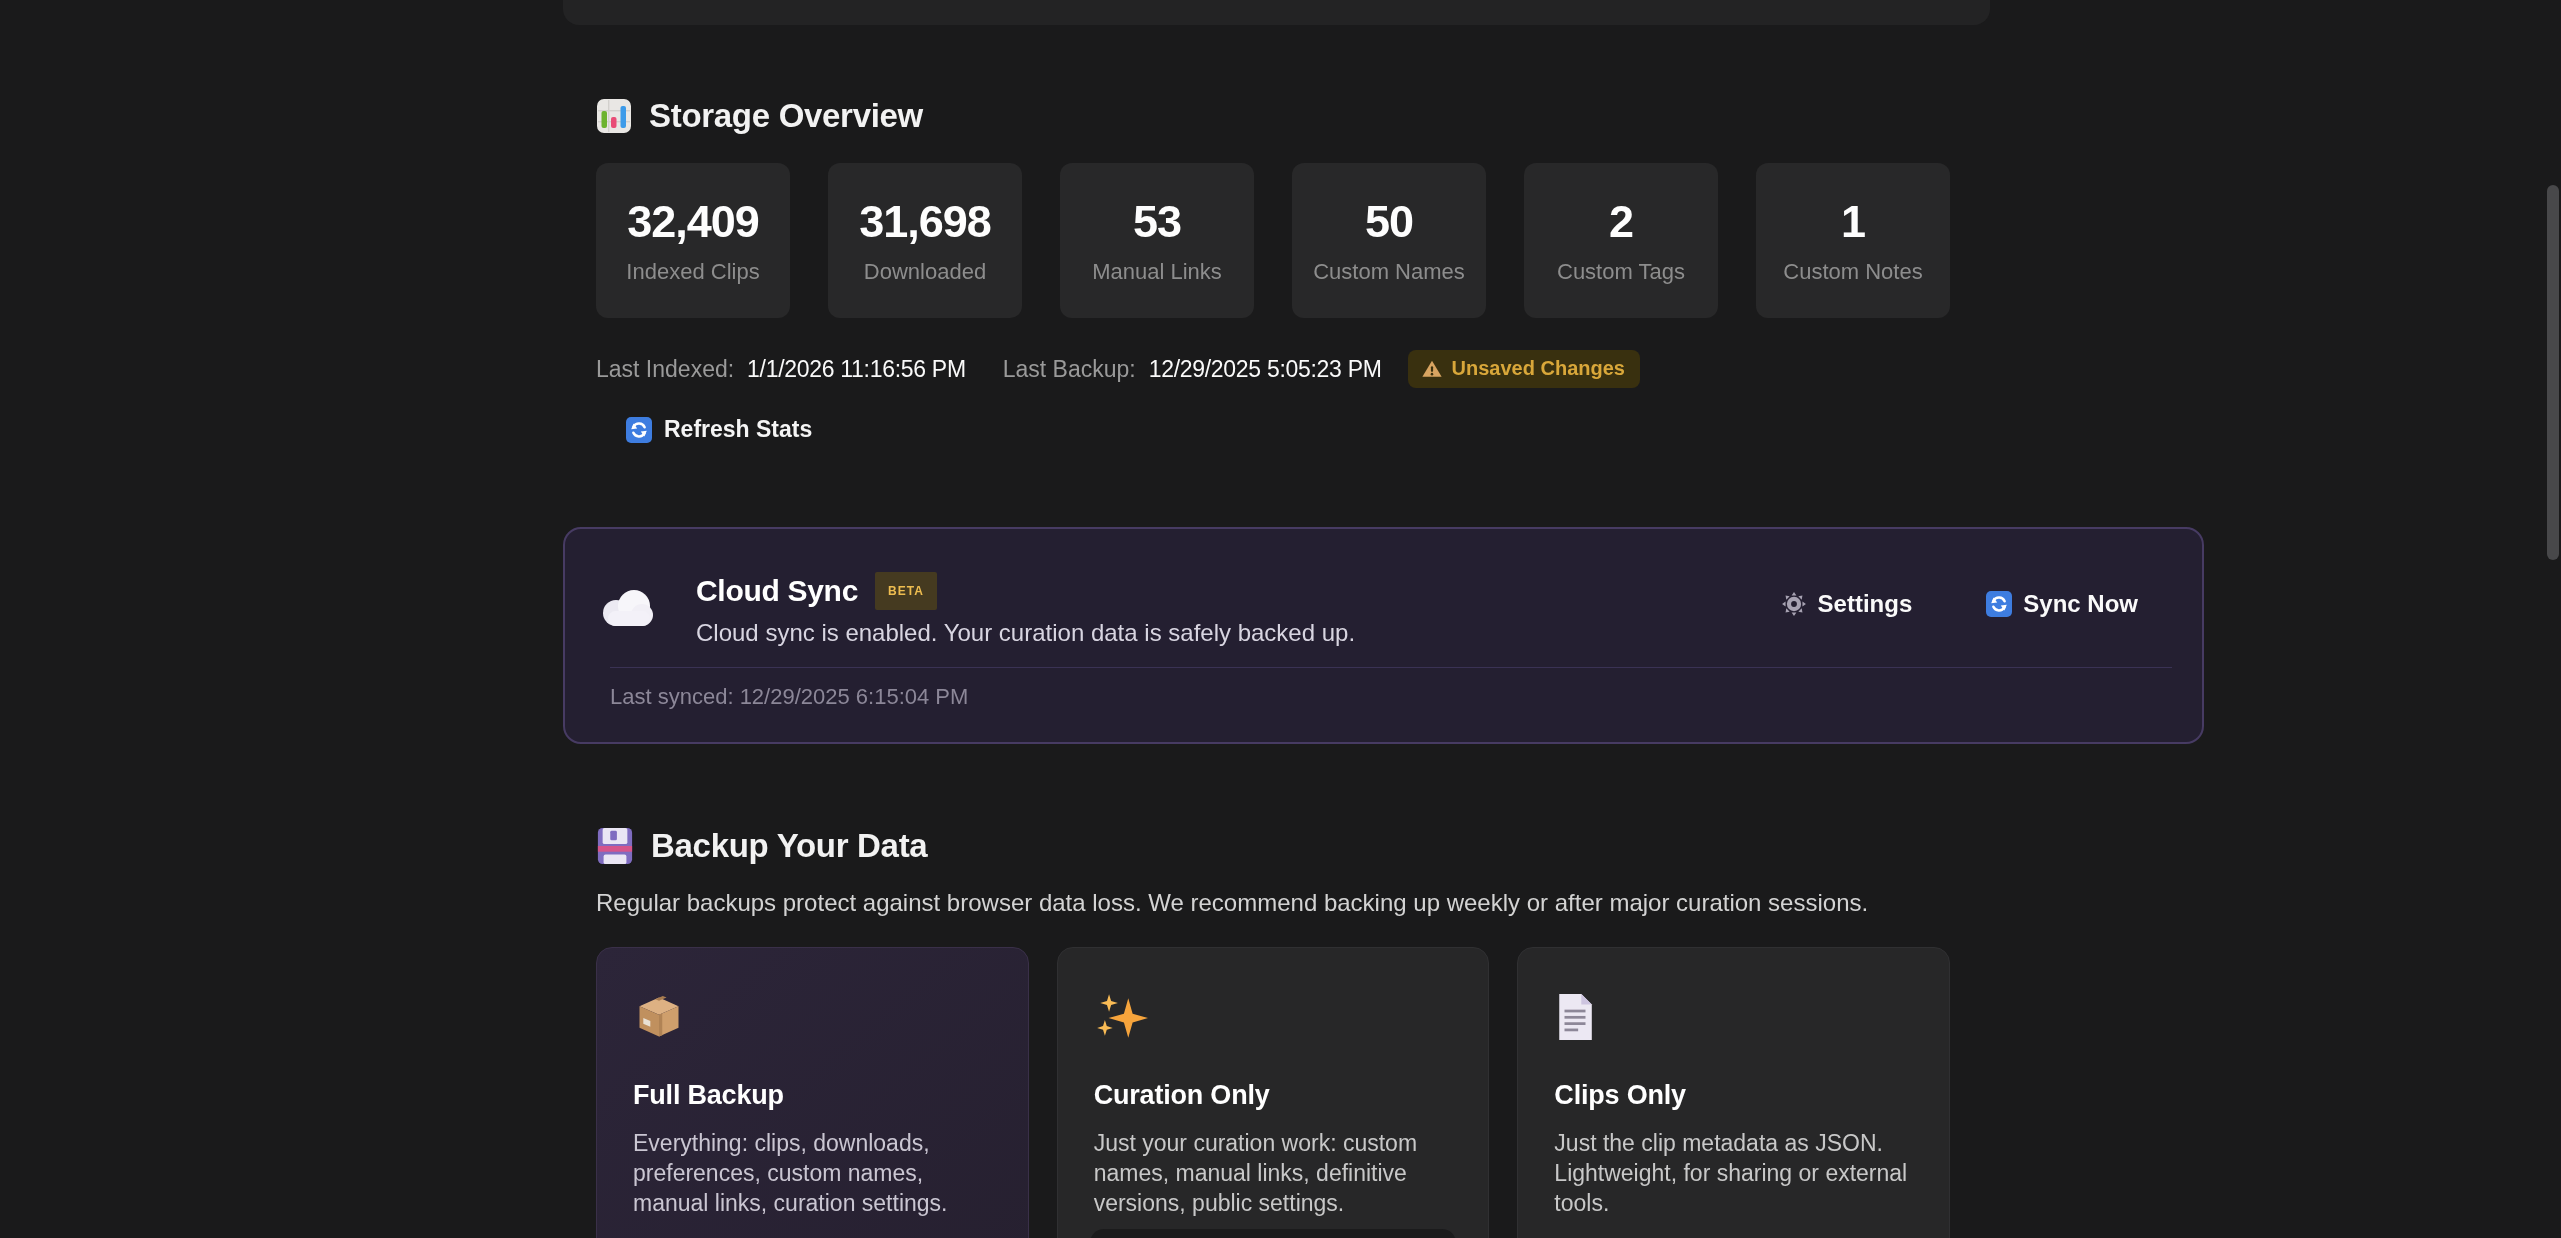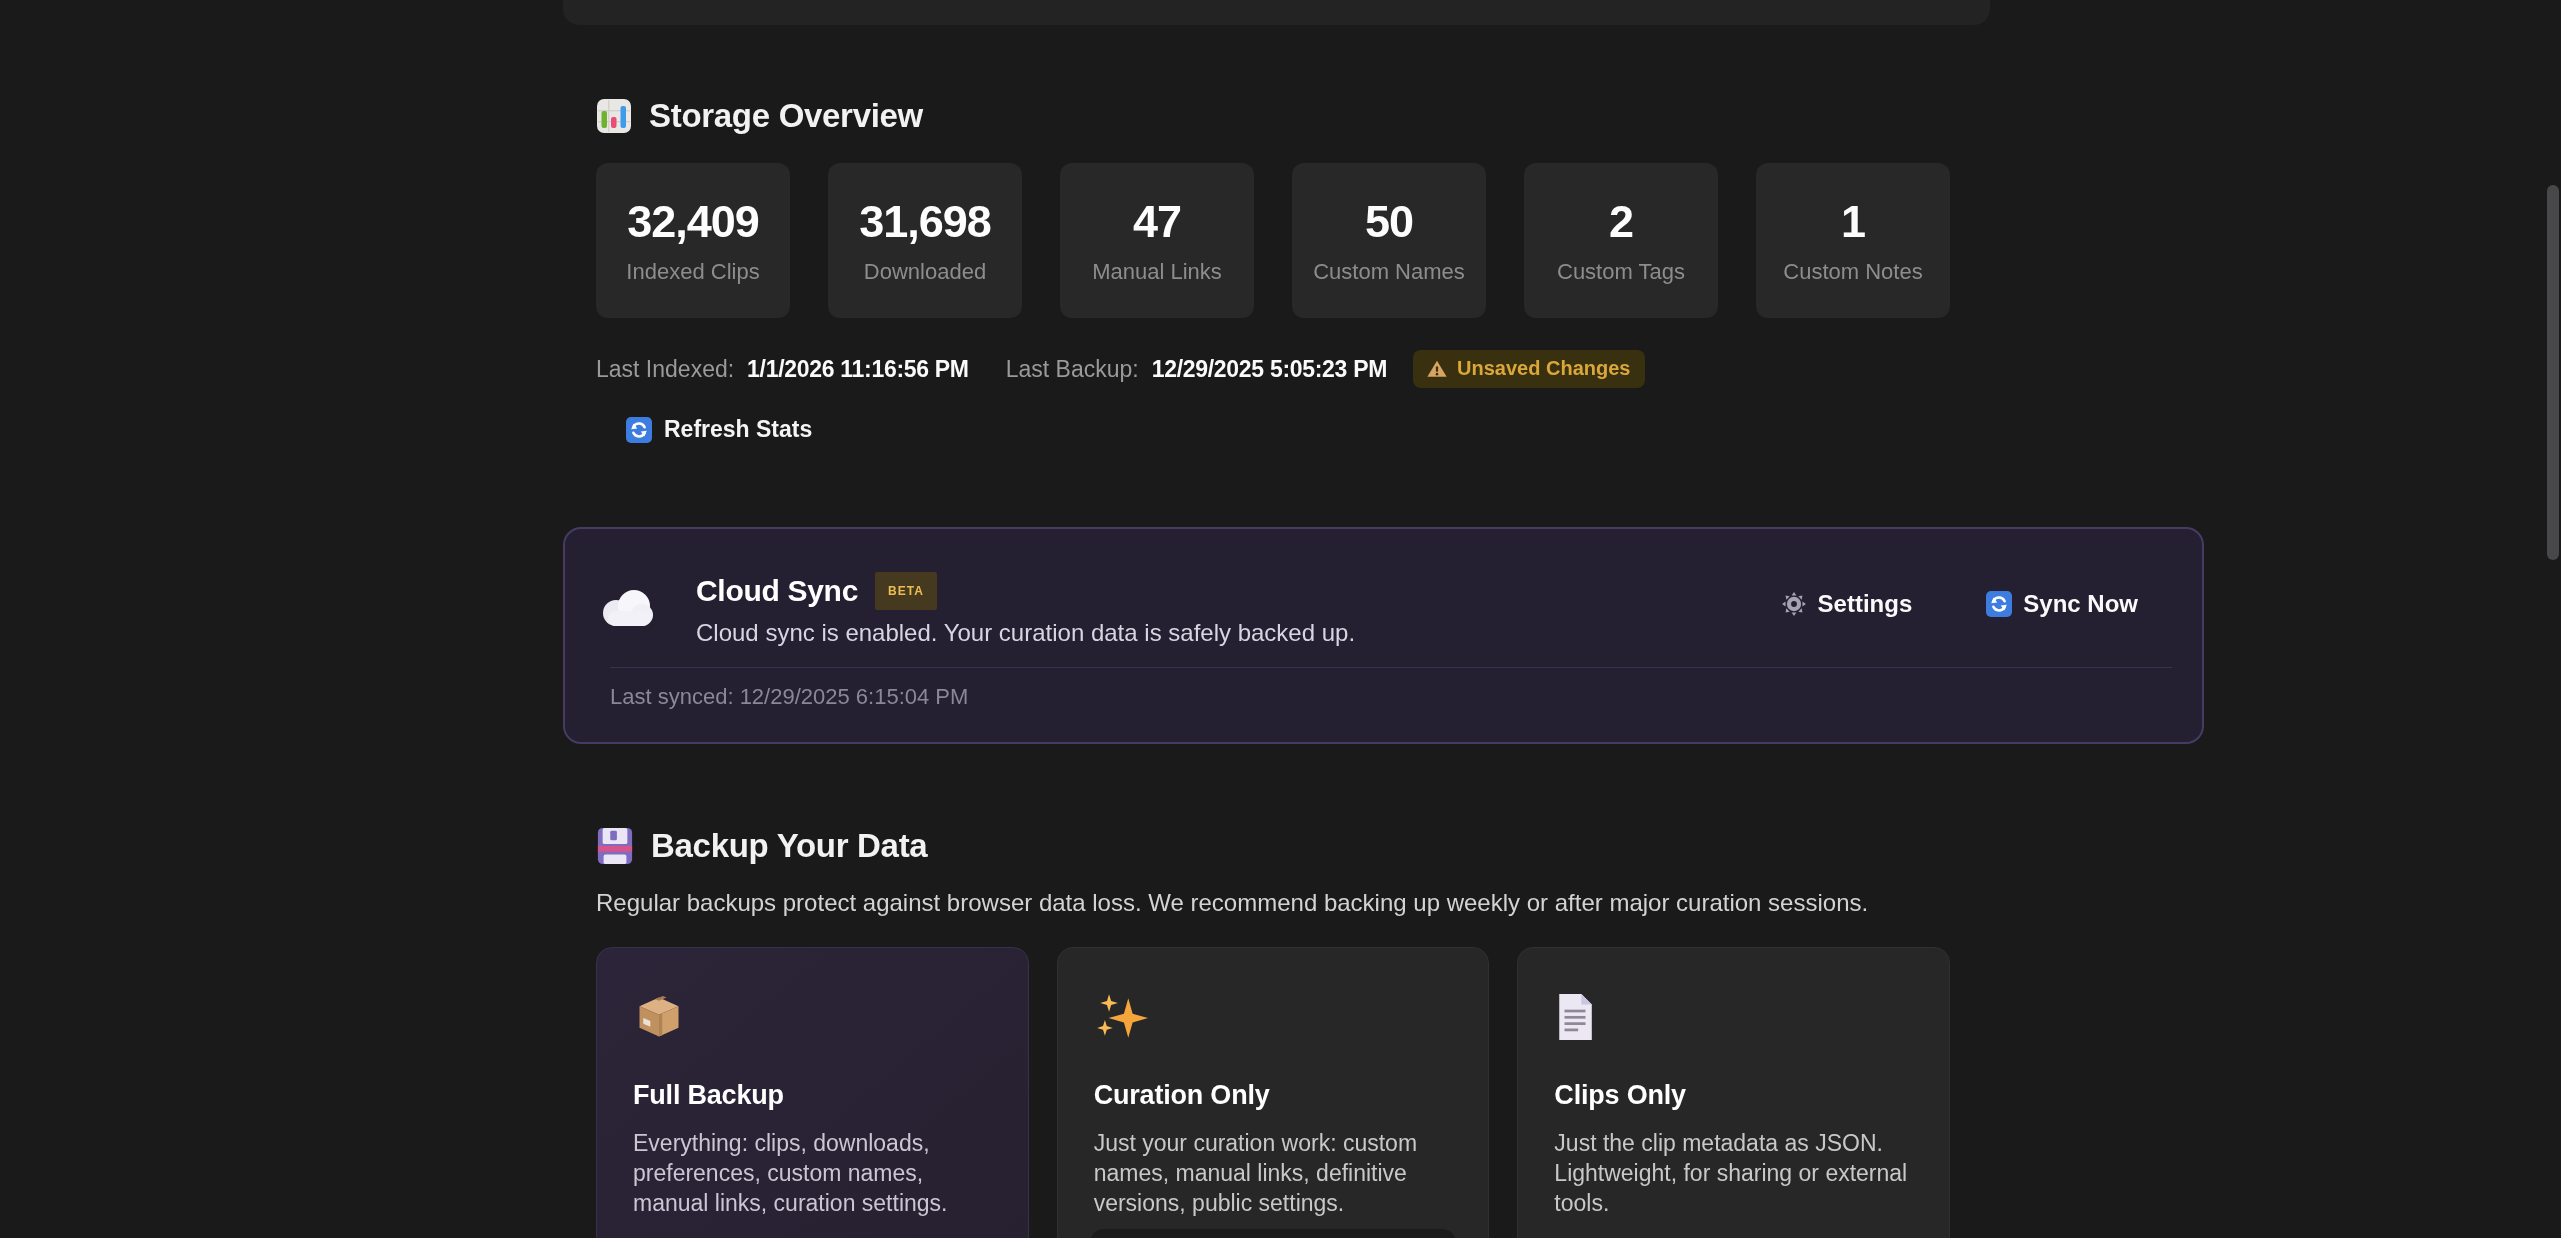--- a/index.html
+++ b/index.html
@@ -29,21 +29,21 @@
   .stat-card{
     flex:1; height:155px; background:#282829; border-radius:12px;
     display:flex; flex-direction:column; align-items:center; justify-content:center;
   }
   .stat-value{ font-size:45px; font-weight:700; color:#fdfdfd; letter-spacing:-1px; }
   .stat-label{ margin-top:11px; font-size:22px; color:#8d8d8d; }
 
   
   .meta-row{ left:596px; top:350px; display:flex; align-items:center; font-size:23px; }
   .meta-label{ color:#9a9a9a; }
-  .meta-value{ color:#fafafa; font-weight:700; margin-left:13px; letter-spacing:-0.3px; }
+  .meta-value{ color:#fafafa; font-weight:400; margin-left:13px; letter-spacing:-0.3px; }
   .meta-gap{ width:37px; }
   .warn-badge{
     margin-left:26px; display:flex; align-items:center; gap:9px;
     background:#39300f; color:#d9a73a; font-weight:700; font-size:20px;
     padding:7px 15px 8px 13px; border-radius:8px;
   }
 
   
   .refresh-row{
     left:626px; top:416px; display:flex; align-items:center; gap:12px;
@@ -124,21 +124,21 @@
 <div class="abs stats-row">
   <div class="stat-card">
     <div class="stat-value">32,409</div>
     <div class="stat-label">Indexed Clips</div>
   </div>
   <div class="stat-card">
     <div class="stat-value">31,698</div>
     <div class="stat-label">Downloaded</div>
   </div>
   <div class="stat-card">
-    <div class="stat-value">47</div>
+    <div class="stat-value">53</div>
     <div class="stat-label">Manual Links</div>
   </div>
   <div class="stat-card">
     <div class="stat-value">50</div>
     <div class="stat-label">Custom Names</div>
   </div>
   <div class="stat-card">
     <div class="stat-value">2</div>
     <div class="stat-label">Custom Tags</div>
   </div>

